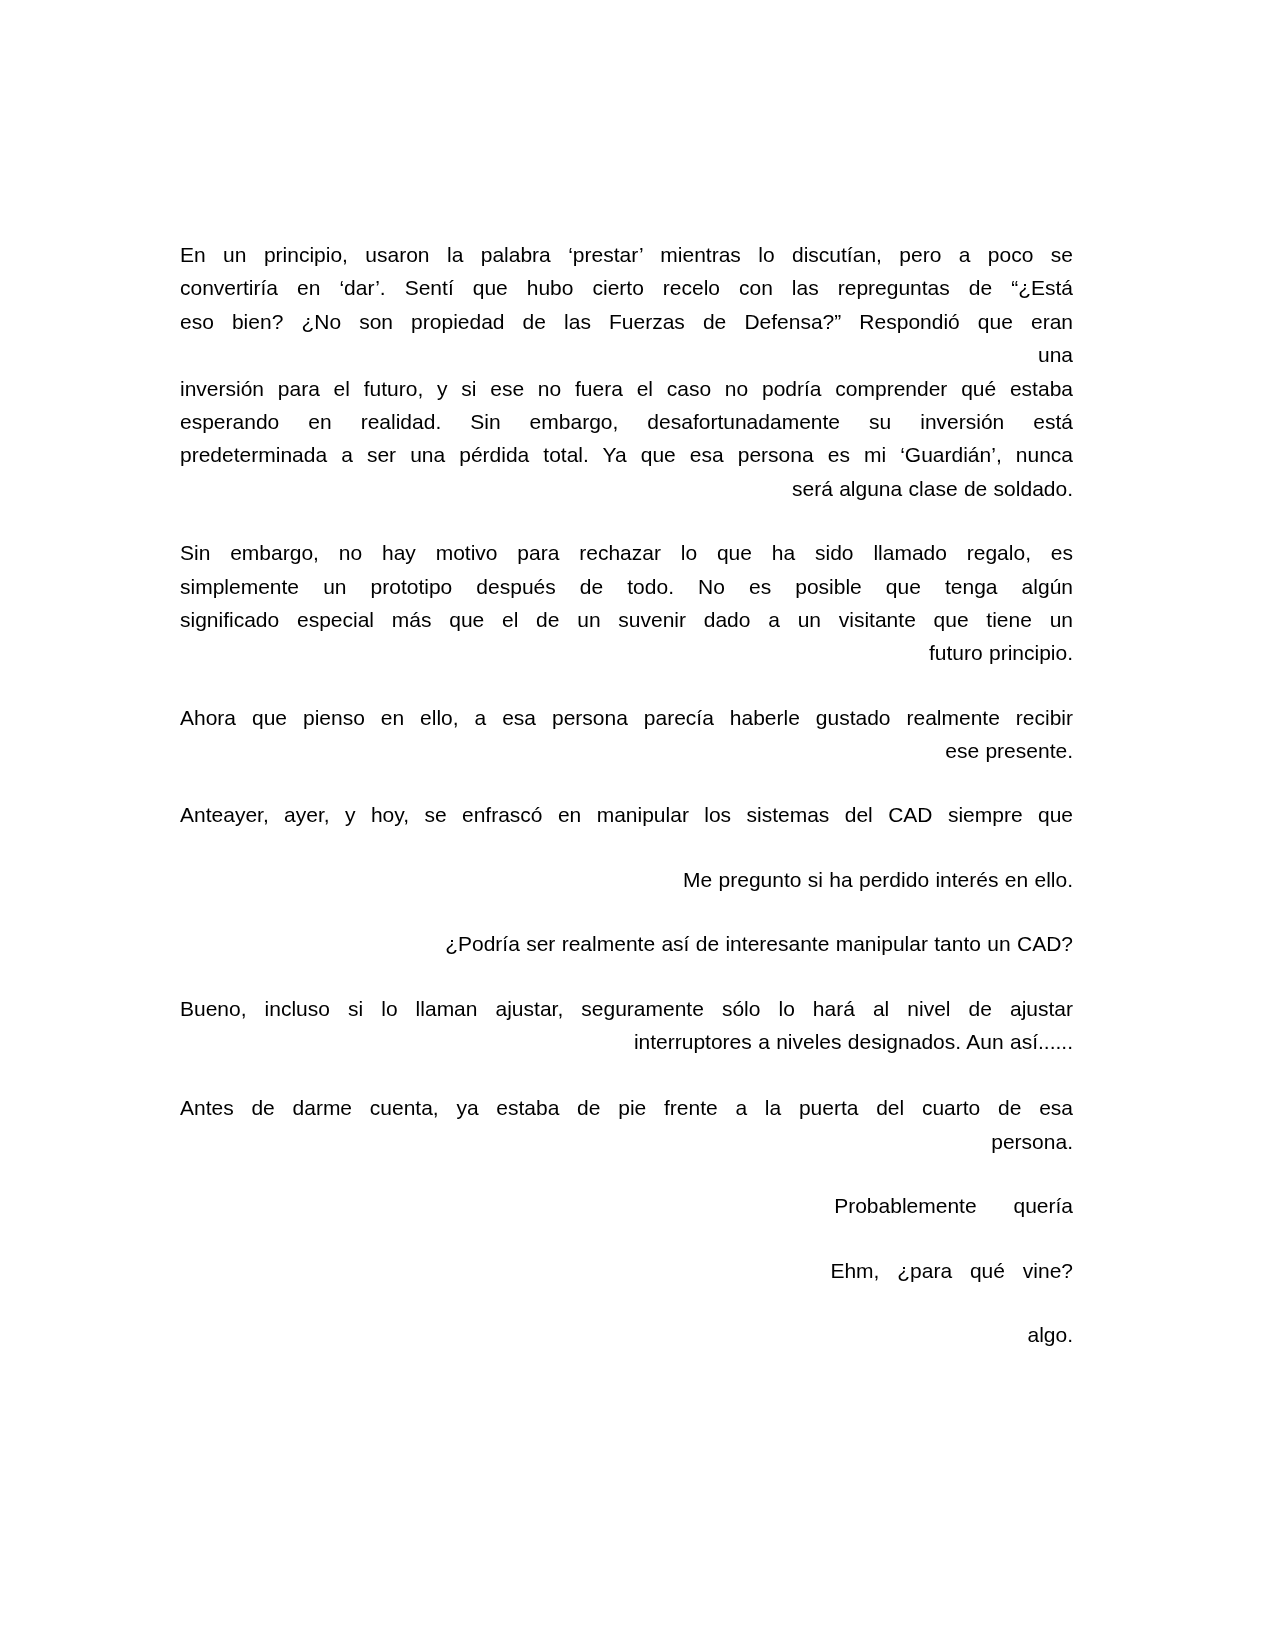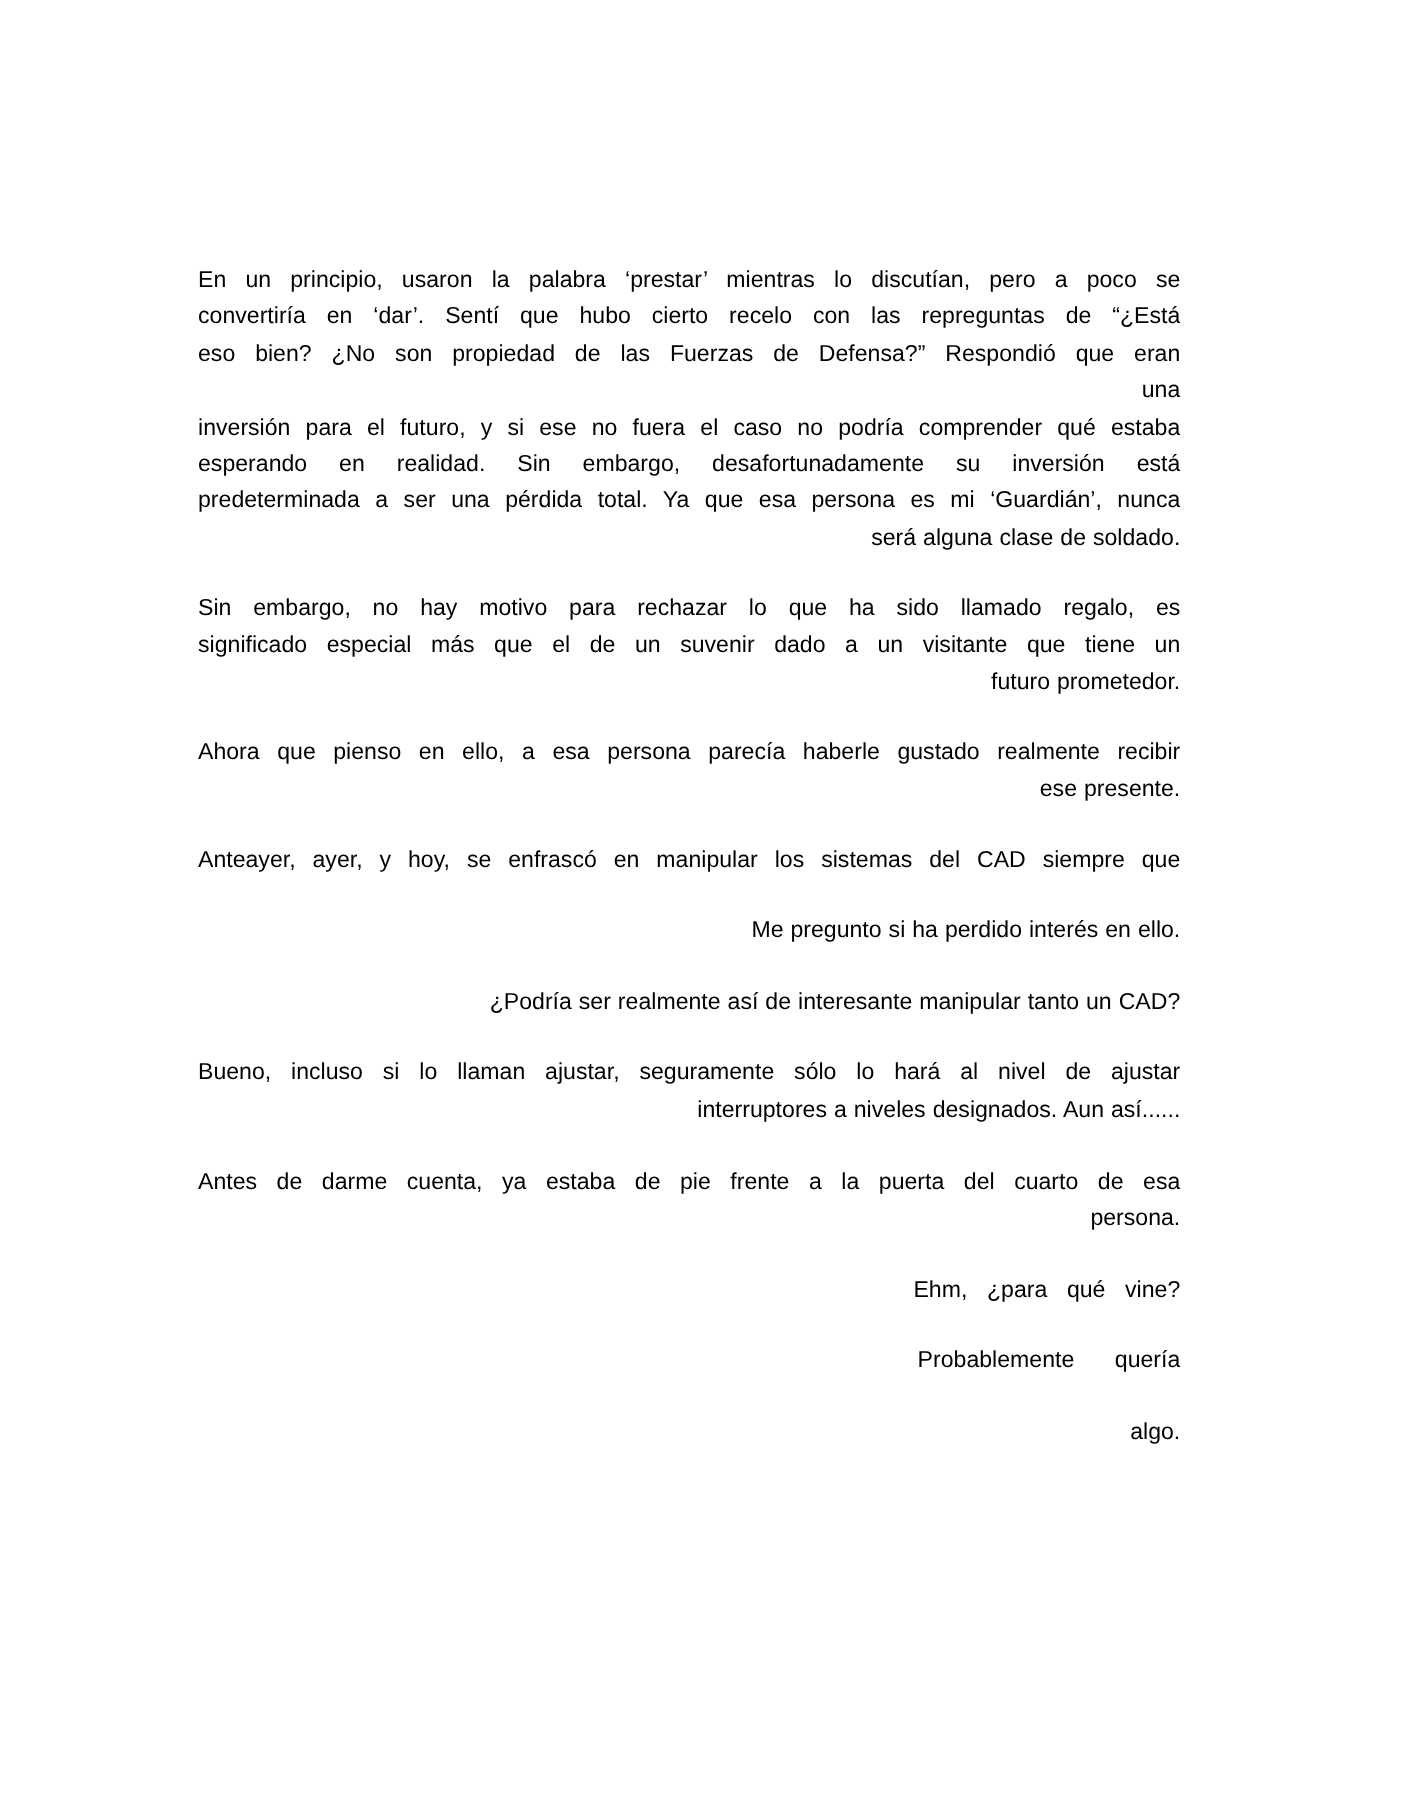--- a/index.html
+++ b/index.html
@@ -62,22 +62,23 @@
         <div class="line j">convertiría en ‘dar’. Sentí que hubo cierto recelo con las repreguntas de “¿Está</div>
         <div class="line j">eso bien? ¿No son propiedad de las Fuerzas de Defensa?” Respondió que eran</div>
         <div class="line">una</div>
         <div class="line j">inversión para el futuro, y si ese no fuera el caso no podría comprender qué estaba</div>
         <div class="line j">esperando en realidad. Sin embargo, desafortunadamente su inversión está</div>
         <div class="line j">predeterminada a ser una pérdida total. Ya que esa persona es mi ‘Guardián’, nunca</div>
         <div class="line">será alguna clase de soldado.</div>
       </div>
       <div class="para">
         <div class="line j">Sin embargo, no hay motivo para rechazar lo que ha sido llamado regalo, es</div>
+        <div class="line j">simplemente un prototipo después de todo. No es posible que tenga algún</div>
         <div class="line j">significado especial más que el de un suvenir dado a un visitante que tiene un</div>
-        <div class="line">futuro prometedor.</div>
+        <div class="line">futuro principio.</div>
       </div>
       <div class="para">
         <div class="line j">Ahora que pienso en ello, a esa persona parecía haberle gustado realmente recibir</div>
         <div class="line">ese presente.</div>
       </div>
       <div class="para">
         <div class="line j">Anteayer, ayer, y hoy, se enfrascó en manipular los sistemas del CAD siempre que</div>
       </div>
       <div class="para">
         <div class="line">Me pregunto si ha perdido interés en ello.</div>
@@ -87,22 +88,22 @@
       </div>
       <div class="para">
         <div class="line j">Bueno, incluso si lo llaman ajustar, seguramente sólo lo hará al nivel de ajustar</div>
         <div class="line">interruptores a niveles designados. Aun así......</div>
       </div>
       <div class="para gap-before">
         <div class="line j">Antes de darme cuenta, ya estaba de pie frente a la puerta del cuarto de esa</div>
         <div class="line">persona.</div>
       </div>
       <div class="para">
-        <div class="line spread-medium">Ehm, ¿para qué vine?</div>
+        <div class="line spread-wide">Probablemente quería</div>
       </div>
       <div class="para">
-        <div class="line spread-wide">Probablemente quería</div>
+        <div class="line spread-medium">Ehm, ¿para qué vine?</div>
       </div>
       <div class="para">
         <div class="line">algo.</div>
       </div>
     </div>
 </div>
 
 </body></html>

